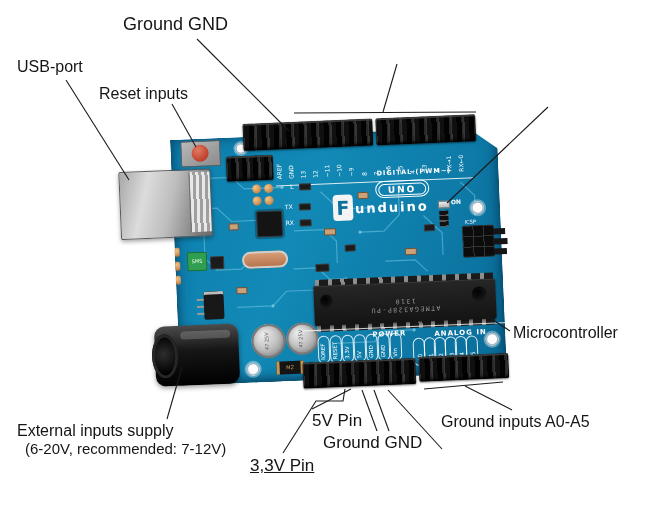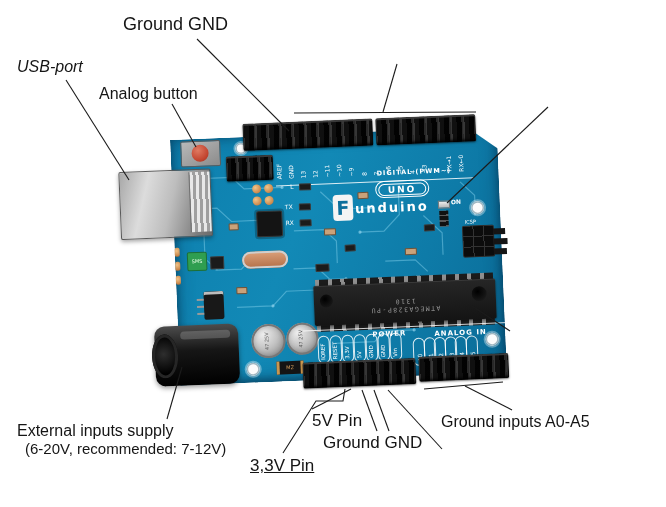--- a/index.html
+++ b/index.html
@@ -239,21 +239,22 @@
       <line x1="362" y1="390" x2="377" y2="431"></line>
       <line x1="374" y1="390" x2="389" y2="431"></line>
       <polyline points="345,389 343,401 316,401 283,453"></polyline>
       <line x1="388" y1="390" x2="442" y2="449"></line>
       <line x1="424" y1="389" x2="503" y2="382"></line>
       <line x1="465" y1="386" x2="512" y2="410"></line>
     </g>
   </svg>
 
   <div class="lbl" style="left:123px;top:14px;font-size:18px;">Ground GND</div>
-  <div class="lbl" style="left:17px;top:57px;font-size:16px;font-style:italic;">USB-port</div>
-  <div class="lbl" style="left:99px;top:84px;font-size:16px;">Analog button</div>
+  <div class="lbl" style="left:17px;top:57px;font-size:16px;">USB-port</div>
+  <div class="lbl" style="left:99px;top:84px;font-size:16px;">Reset inputs</div>
+  <div class="lbl" style="left:513px;top:323px;font-size:16px;">Microcontroller</div>
   <div class="lbl" style="left:17px;top:421px;font-size:16px;">External inputs supply</div>
   <div class="lbl" style="left:17px;top:440px;font-size:15px;margin-left:8px;">(6-20V, recommended: 7-12V)</div>
   <div class="lbl" style="left:250px;top:456px;font-size:17px;text-decoration:underline;">3,3V Pin</div>
   <div class="lbl" style="left:312px;top:411px;font-size:17px;">5V Pin</div>
   <div class="lbl" style="left:323px;top:433px;font-size:17px;">Ground GND</div>
   <div class="lbl" style="left:441px;top:412px;font-size:16px;">Ground inputs A0-A5</div>
 </div>
 
 </body></html>

